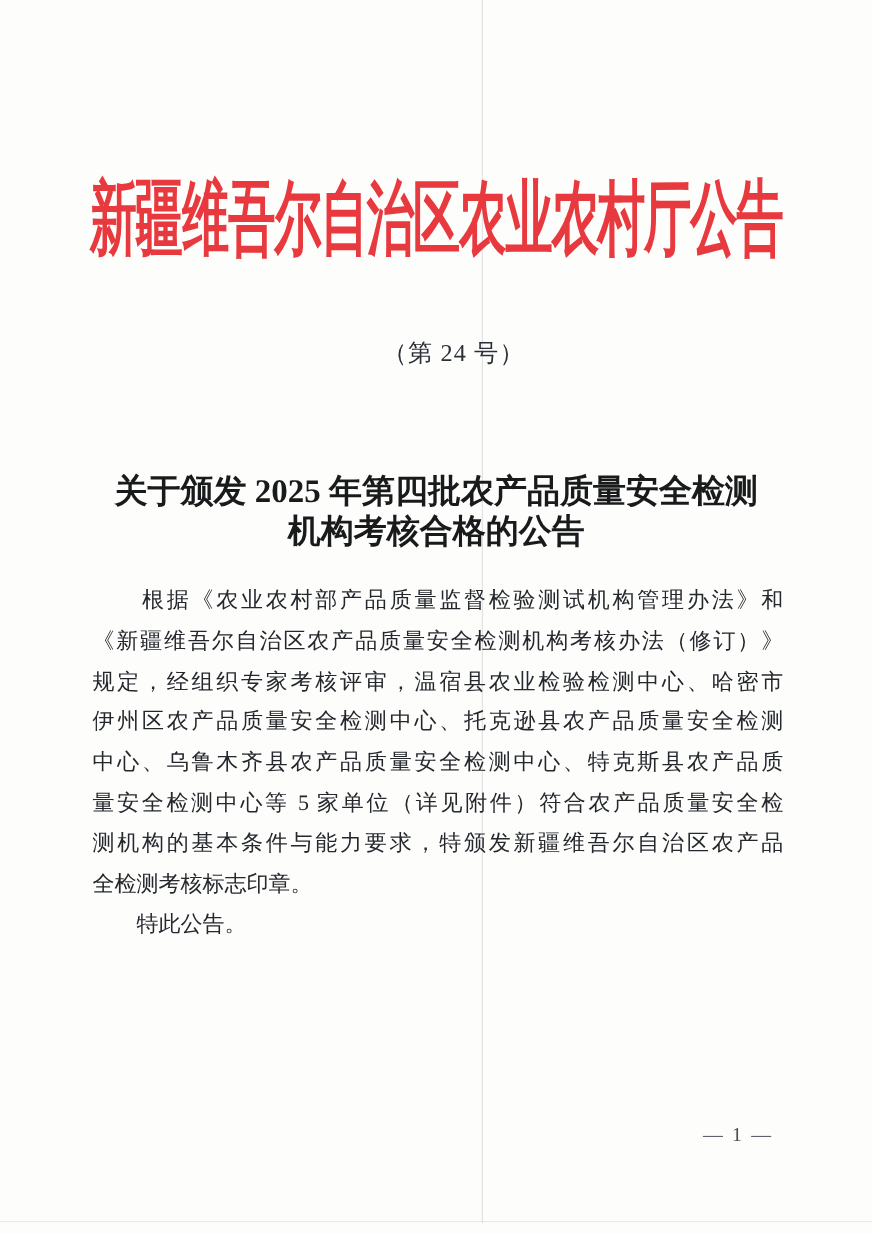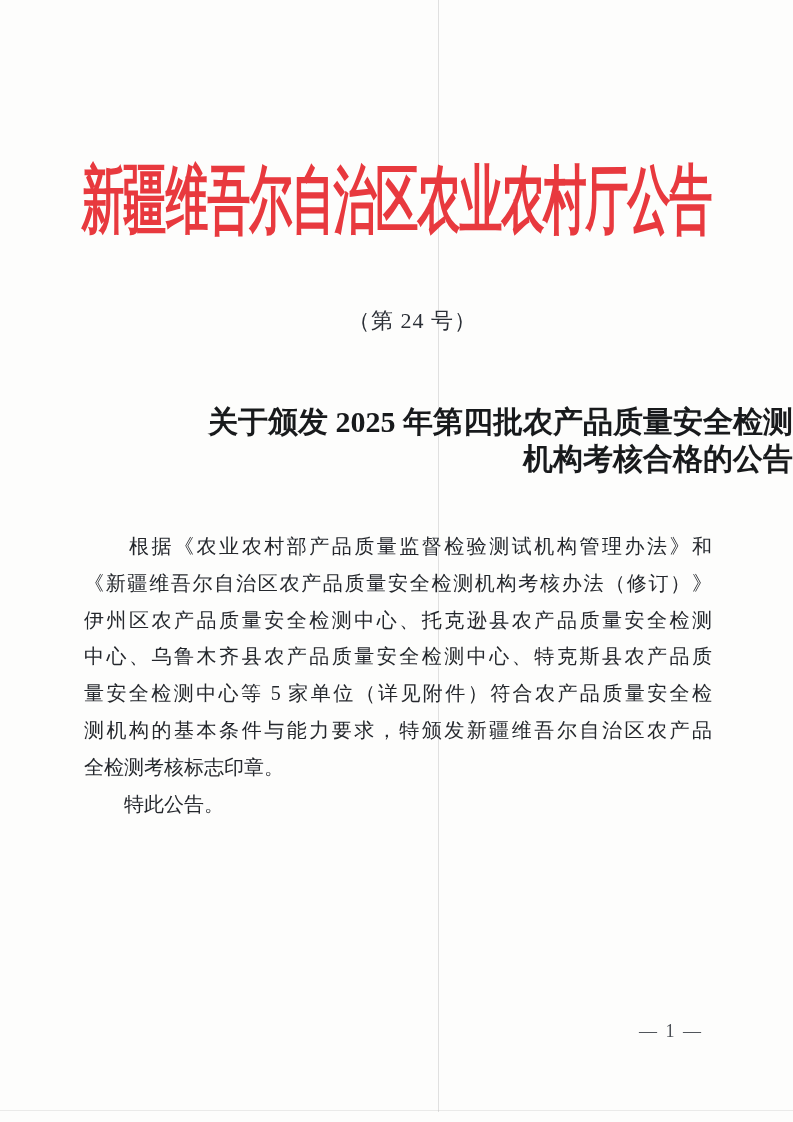--- a/index.html
+++ b/index.html
@@ -54,24 +54,24 @@
     top: 306px;
     left: 16px;
     width: 100%;
     text-align: center;
     font-size: 22px;
     color: #2b2f36;
     letter-spacing: 1px;
   }
   .doc-heading {
     position: absolute;
-    top: 403px;
+    top: 428px;
     left: 0;
     width: 100%;
-    text-align: right;
+    text-align: center;
     font-weight: bold;
     font-size: 30px;
     line-height: 37px;
     color: #181a1c;
   }
   .body-paragraph {
     position: absolute;
     top: 528px;
     left: 84px;
     width: 628px;
@@ -111,20 +111,21 @@
   <div class="issue-number">（第 24 号）</div>
 
   <div class="doc-heading">
     <div>关于颁发 2025 年第四批农产品质量安全检测</div>
     <div>机构考核合格的公告</div>
   </div>
 
   <div class="body-paragraph">
       <div class="body-line">　　根据《农业农村部产品质量监督检验测试机构管理办法》和</div>
       <div class="body-line">《新疆维吾尔自治区农产品质量安全检测机构考核办法（修订）》</div>
+      <div class="body-line">规定，经组织专家考核评审，温宿县农业检验检测中心、哈密市</div>
       <div class="body-line">伊州区农产品质量安全检测中心、托克逊县农产品质量安全检测</div>
       <div class="body-line">中心、乌鲁木齐县农产品质量安全检测中心、特克斯县农产品质</div>
       <div class="body-line">量安全检测中心等 5 家单位（详见附件）符合农产品质量安全检</div>
       <div class="body-line">测机构的基本条件与能力要求，特颁发新疆维吾尔自治区农产品</div>
       <div class="body-line no-justify">全检测考核标志印章。</div>
       <div class="body-line no-justify">　　特此公告。</div>
     </div>
 
   <div class="page-number">— 1 —</div>
 

